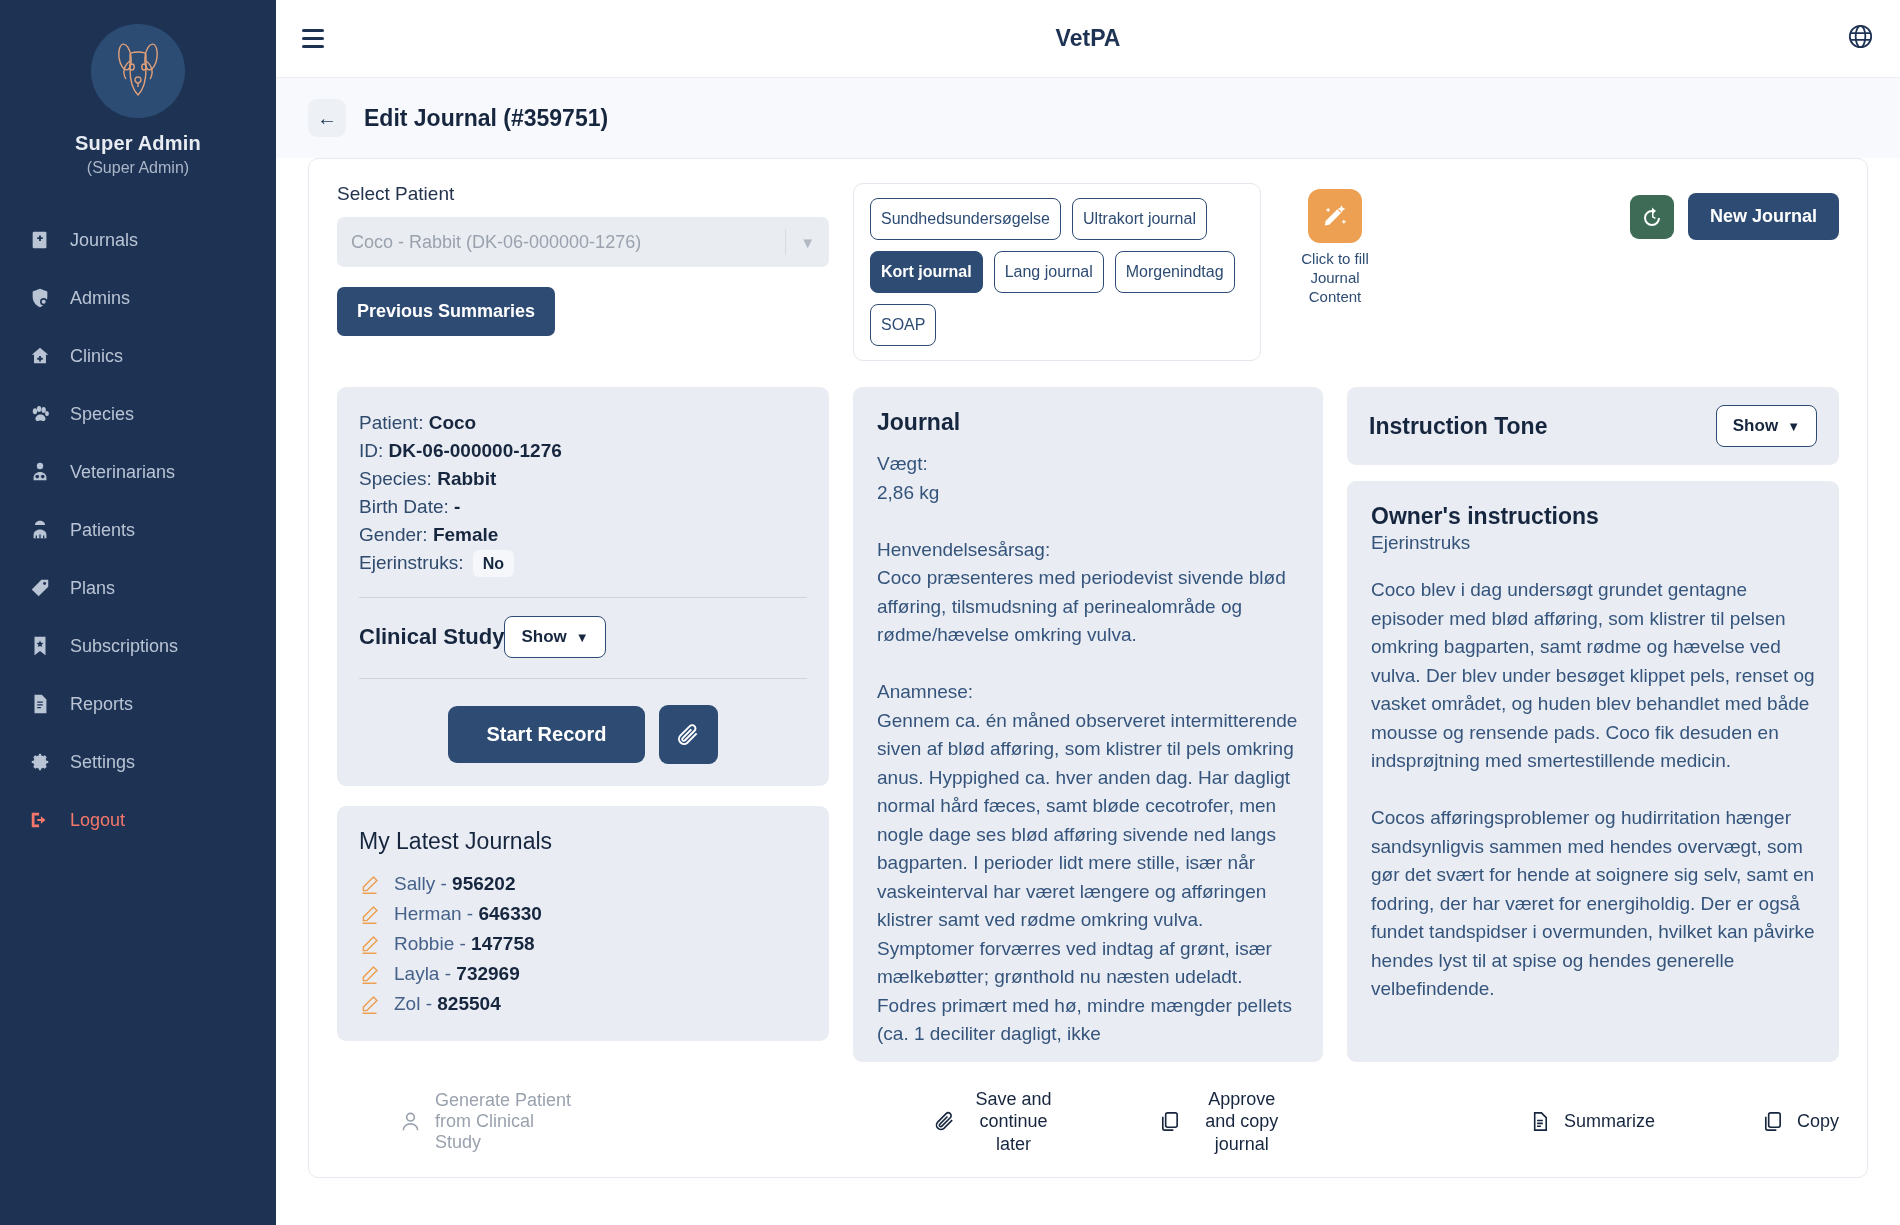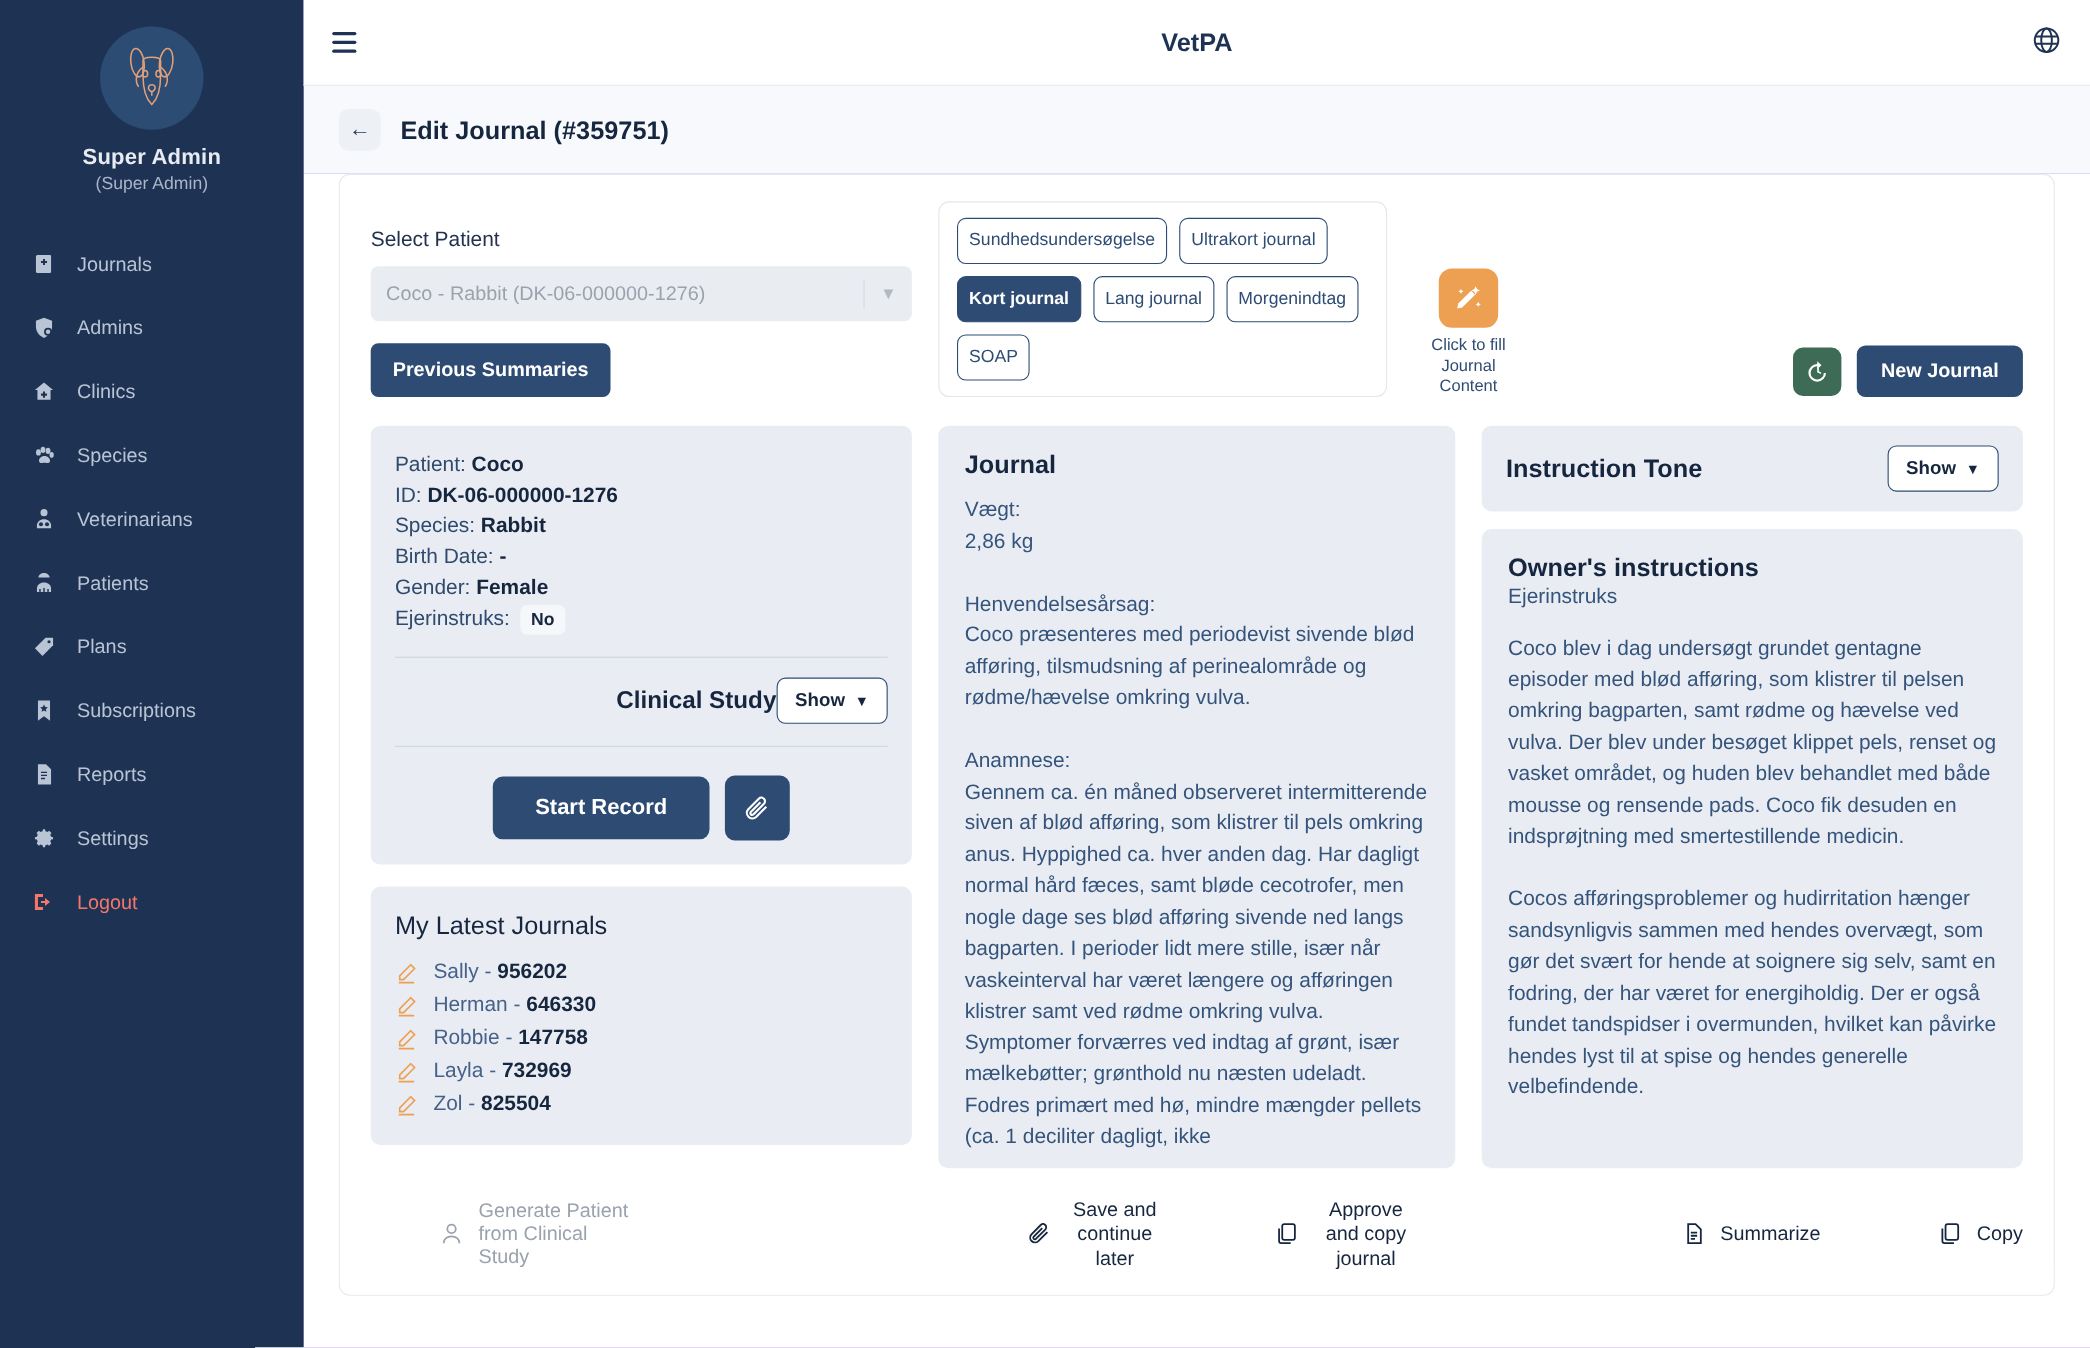--- a/index.html
+++ b/index.html
@@ -39,21 +39,21 @@
     padding: 12px 0 12px 28px;
     font-size: 18px; color: #b9c4d4; cursor: pointer;
     height: 58px;
   }
   .nav-item .nico { width: 24px; height: 24px; display: flex; align-items: center; justify-content: center; flex: 0 0 24px; }
   .nav-item .nico svg { width: 22px; height: 22px; fill: #b9c4d4; }
   .nav-item.logout { color: #f4776a; }
   .nav-item.logout .nico svg { fill: #f4776a; }
 
   
-  .main { flex: 1; display: flex; flex-direction: column; background: #6d28d9; height: 1225px; }
+  .main { flex: 1; display: flex; flex-direction: column; background: #ef4444; height: 1225px; }
   .topbar {
     height: 78px; flex: 0 0 78px; background: #fff;
     display: flex; align-items: center; padding: 0 26px;
     border-bottom: 1px solid #eceef2;
     position: relative;
   }
   .hamburger { width: 30px; height: 28px; display: flex; flex-direction: column; justify-content: center; gap: 5px; cursor: pointer; }
   .hamburger span { display: block; height: 3px; background: #1e3354; border-radius: 2px; }
   .hamburger span:nth-child(1) { width: 22px; }
   .hamburger span:nth-child(2) { width: 22px; }
@@ -78,21 +78,21 @@
   .page-title { font-size: 23px; font-weight: bold; color: #17263f; }
 
   .content-wrap { flex: 1; padding: 0 32px 20px 32px; background: #ffffff; }
   .panel {
     border: 1px solid #e6e9ef; border-radius: 10px; background: #ffffff;
     height: 1020px; padding: 24px 28px 0 28px;
     display: flex; flex-direction: column;
   }
 
   
-  .top-row { display: flex; align-items: flex-end; gap: 24px; }
+  .top-row { display: flex; align-items: flex-start; gap: 24px; }
   .sel-col { width: 492px; flex: 0 0 492px; }
   .sel-label { font-size: 19px; color: #23324d; margin-bottom: 12px; }
   .select-box {
     height: 50px; background: #e9ecf1; border-radius: 7px;
     display: flex; align-items: center; padding: 0 14px;
     color: #9aa2ae; font-size: 18px; cursor: pointer;
   }
   .select-box .sv { flex: 1; }
   .select-box .divider { width: 1px; height: 26px; background: #d6dae1; margin-right: 14px; }
   .select-box .caret { color: #b2b9c3; font-size: 15px; }
@@ -146,21 +146,21 @@
   .card { background: #e9edf3; border-radius: 9px; padding: 22px 22px; }
   .pat-line { font-size: 19px; color: #2f4a6d; line-height: 1.47; }
   .pat-line b { color: #17263f; }
   .chip {
     display: inline-block; background: #f5f7fa; border-radius: 6px;
     padding: 2px 10px; font-size: 16px; font-weight: bold; color: #17263f;
     margin-left: 4px;
   }
   .hr { height: 1px; background: #ccd4df; margin: 20px 0 0 0; }
 
-  .cs-head { display: flex; align-items: center; justify-content: flex-end; }
+  .cs-head { display: flex; align-items: center; justify-content: flex-start; }
   .cs-title { font-size: 22px; color: #17263f; font-weight: bold; }
   .show-btn {
     border: 1px solid #2e4c73; background: #fff; color: #17263f;
     border-radius: 8px; font-size: 17px; padding: 10px 16px; cursor: pointer;
     display: flex; align-items: center; gap: 9px; font-family: inherit; font-weight: bold;
   }
   .show-btn .chev { font-size: 13px; }
   .cs-btns { display: flex; justify-content: center; align-items: center; gap: 14px; margin-top: 26px; }
   .start-rec {
     background: #2e4c73; color: #fff; font-size: 20px; font-weight: bold;

